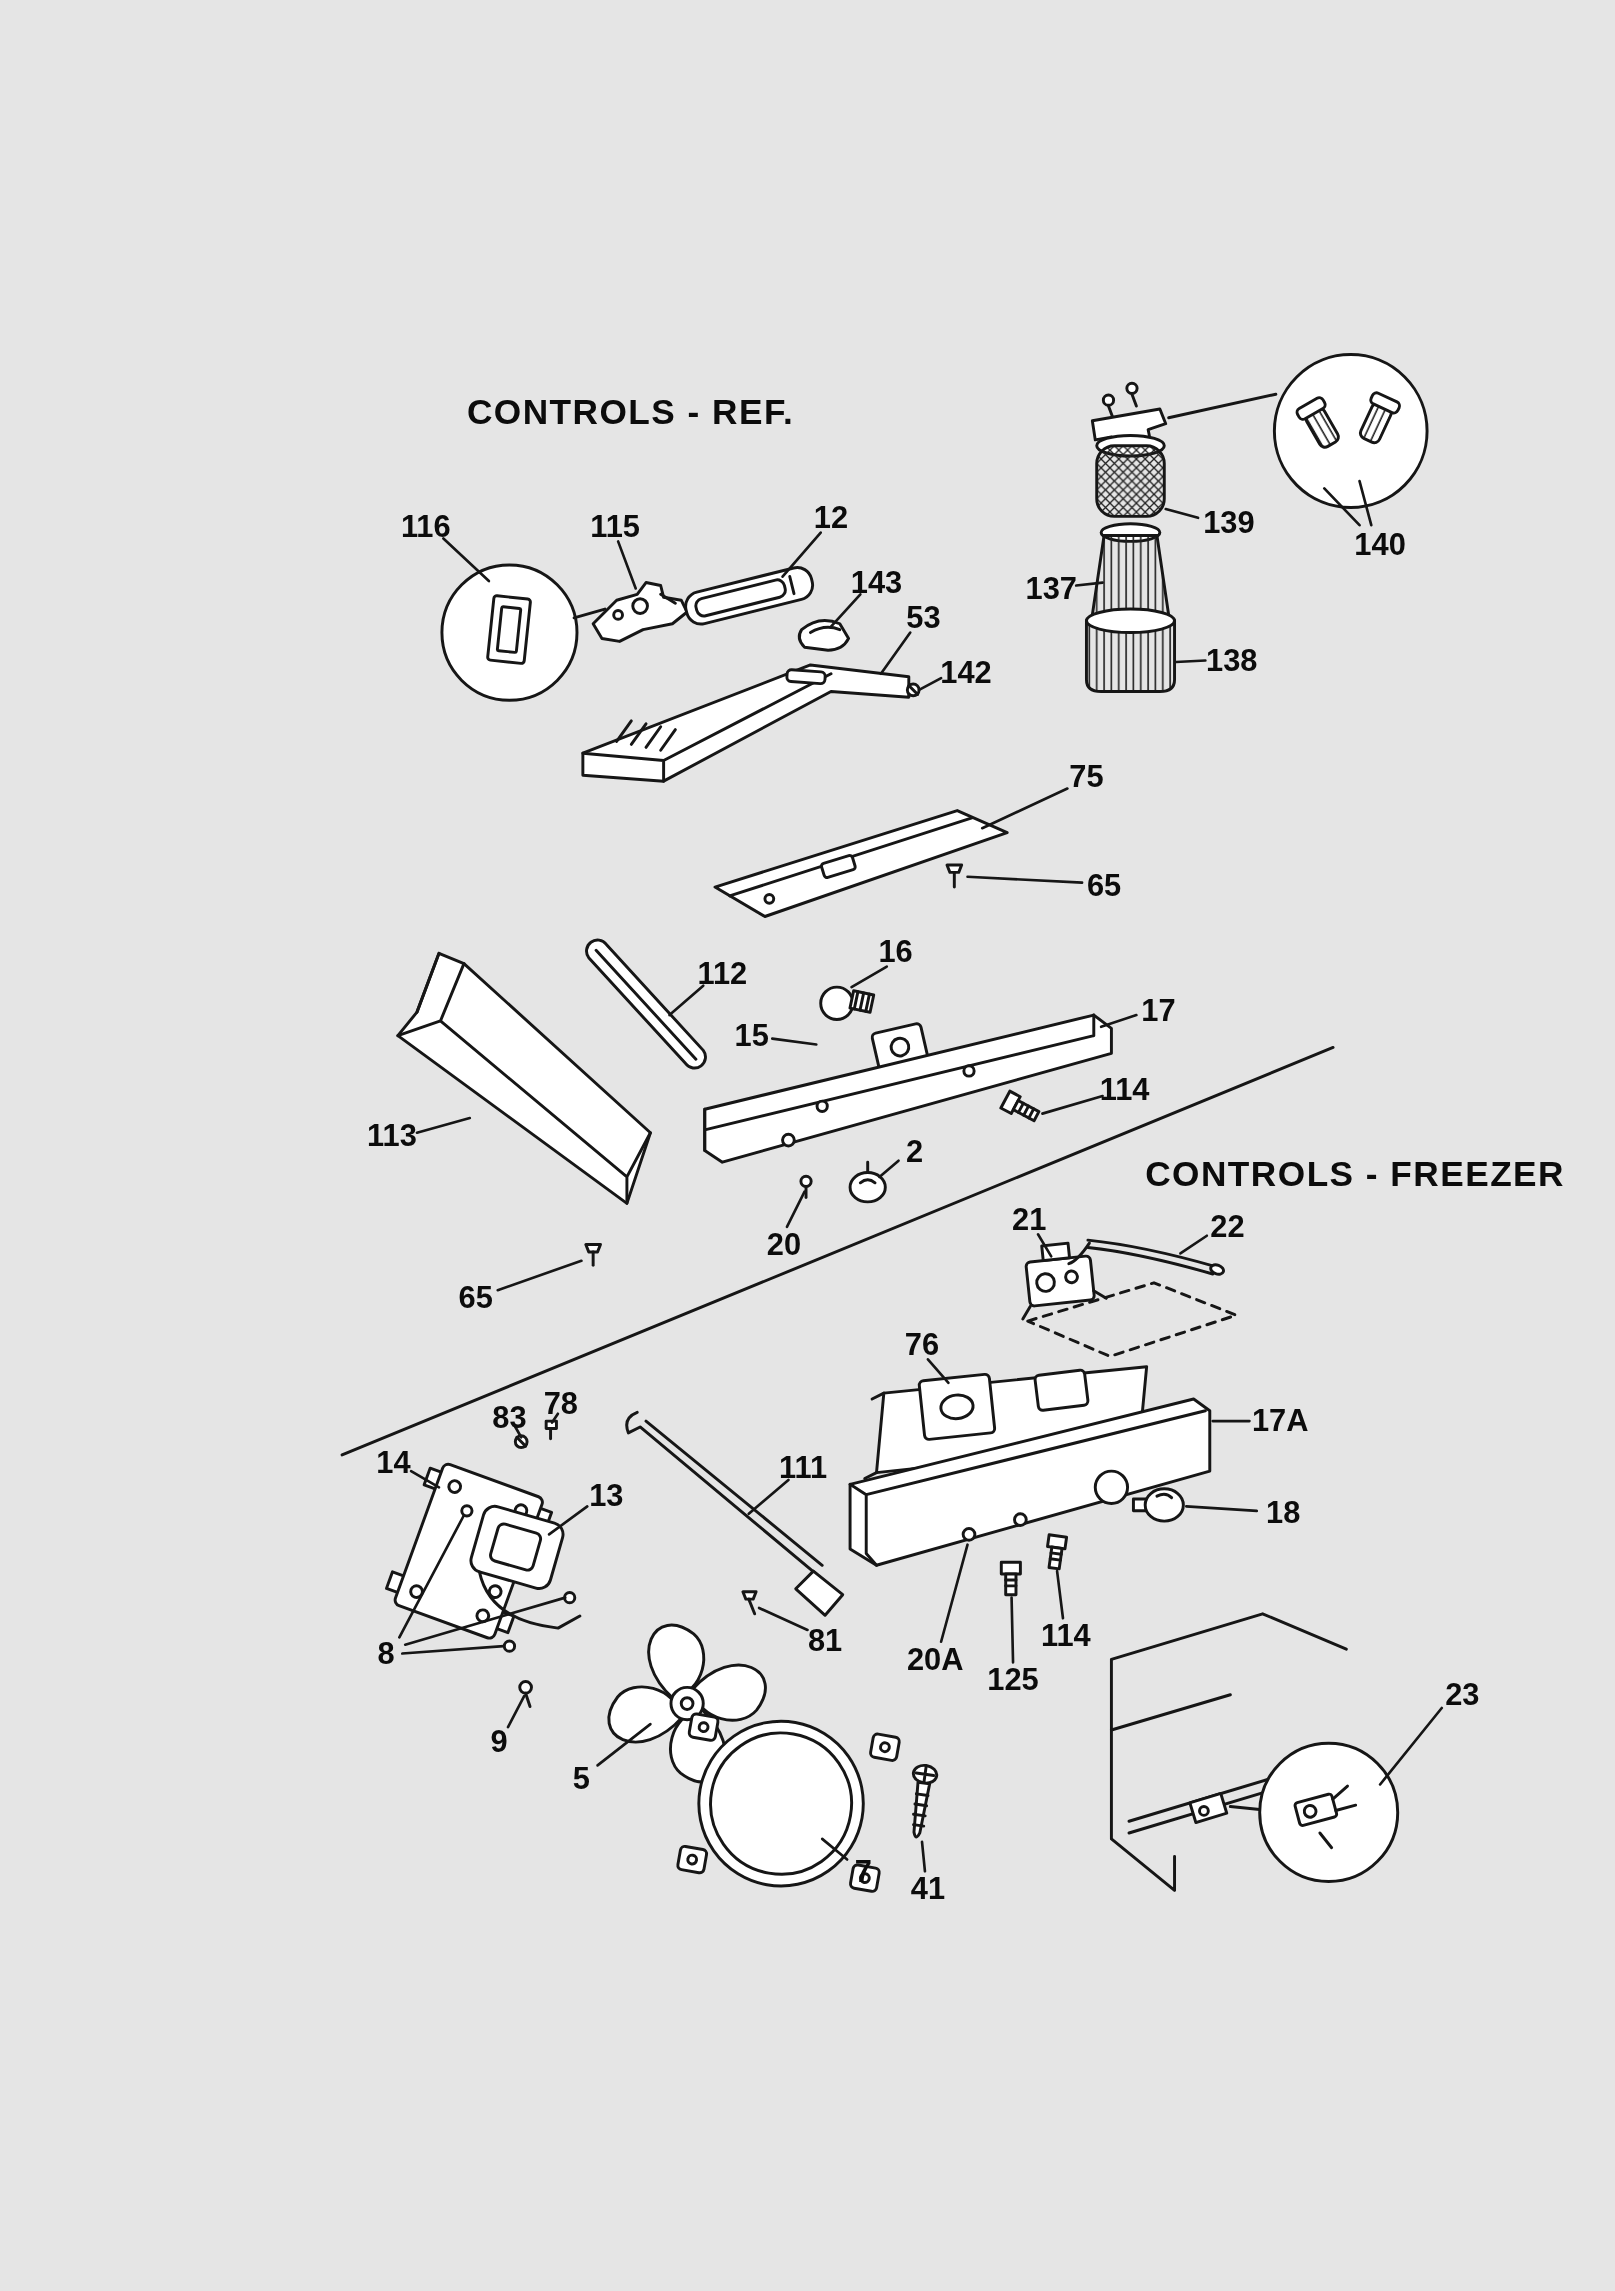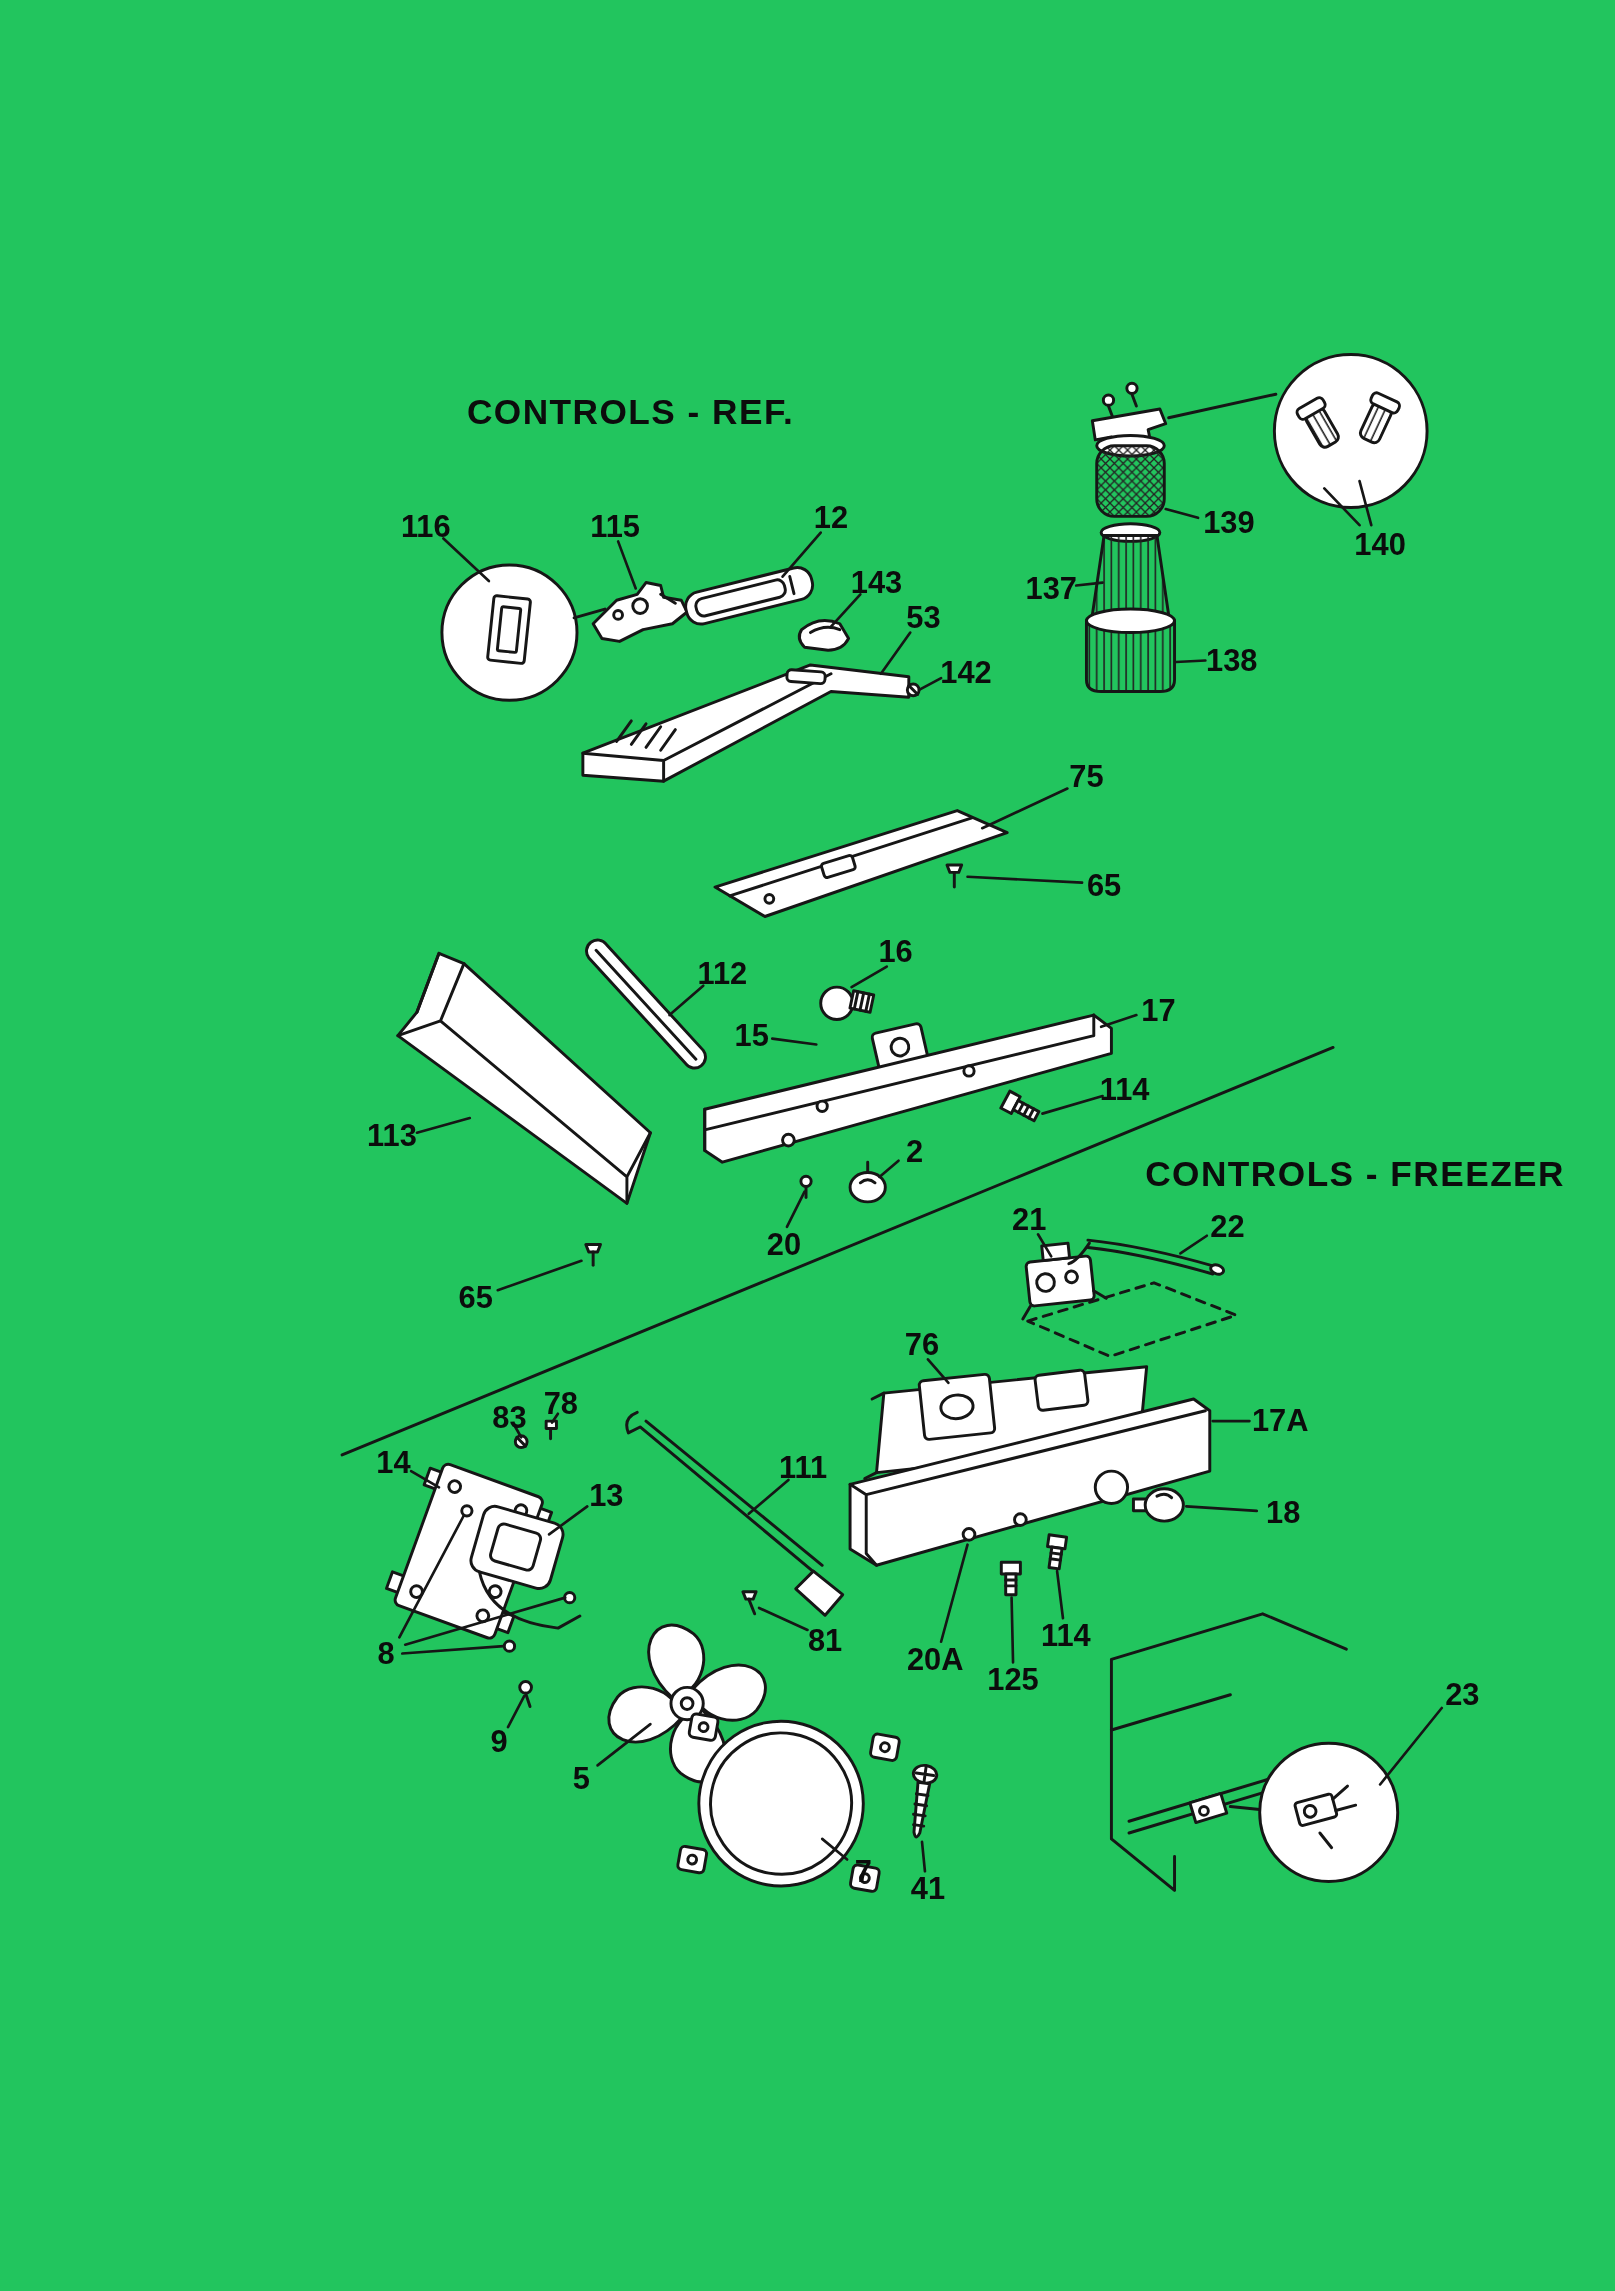--- a/index.html
+++ b/index.html
@@ -1,16 +1,16 @@
 <!DOCTYPE html>
 <html><head>
 <meta charset="utf-8">
 <style>
   html,body{margin:0;padding:0;background:#ffffff;}
-  .page{position:relative;width:1615px;height:2292px;background:#22c55e;overflow:hidden;}
+  .page{position:relative;width:1615px;height:2292px;background:#e5e5e5;overflow:hidden;}
   svg{display:block;}
   .ln{fill:none;stroke:#161616;stroke-width:2;stroke-linecap:round;stroke-linejoin:round;}
   .fw{fill:#ffffff;stroke:#161616;stroke-width:2;stroke-linejoin:round;}
   .leader{stroke:#161616;stroke-width:1.8;stroke-linecap:round;}
   text.lbl{font-family:"Liberation Sans",sans-serif;font-size:21px;font-weight:700;fill:#0c0c0c;}
   text.ttl{font-family:"Liberation Sans",sans-serif;font-size:24px;font-weight:700;fill:#0c0c0c;letter-spacing:1px;}
 </style>
 </head>
 <body>
 

